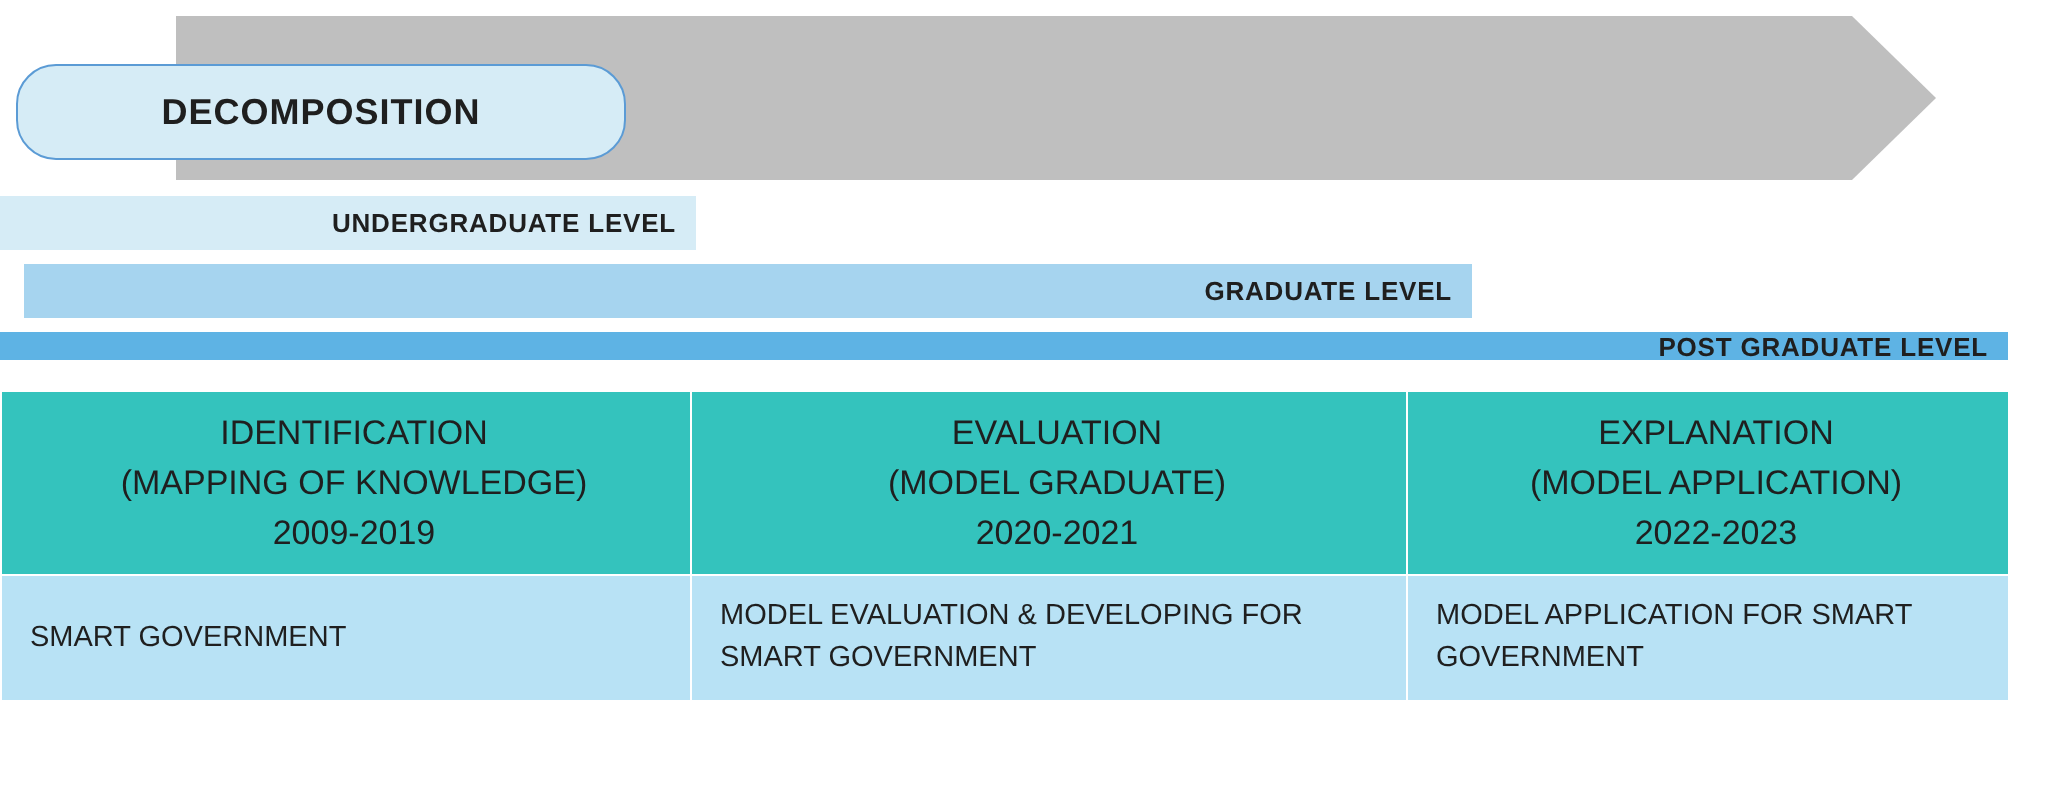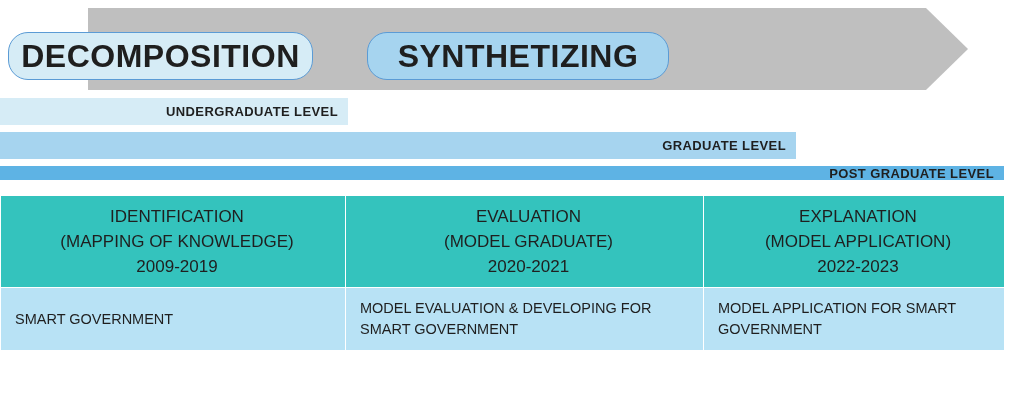--- a/index.html
+++ b/index.html
@@ -52,21 +52,21 @@
   .phase {
     position: absolute;
     top: 32px;
     height: 48px;
     border: 1px solid #5b9bd5;
     border-radius: 20px;
     box-sizing: border-box;
     display: flex;
     align-items: center;
     justify-content: center;
-    font-size: 32px;
+    font-size: 18px;
     font-weight: bold;
     letter-spacing: 0.5px;
     color: #1f1f1f;
   }
   .phase-1 {
     left: 8px;
     width: 305px;
     background: #d6ecf6;
   }
   .phase-2 {
@@ -94,23 +94,23 @@
     color: #1f1f1f;
   }
   .level-undergrad {
     left: 0;
     top: 98px;
     width: 348px;
     height: 27px;
     background: #d6ecf6;
   }
   .level-grad {
-    left: 0;
+    left: 12px;
     top: 132px;
-    width: 796px;
+    width: 724px;
     height: 27px;
     background: #a6d4ef;
   }
   .level-postgrad {
     left: 0;
     top: 166px;
     width: 1004px;
     height: 14px;
     background: #5eb3e4;
   }
@@ -158,23 +158,20 @@
 <body>
 
 <div class="arrow-band">
   <div class="arrow-shape">
     <div class="arrow-body"></div>
     <div class="arrow-head"></div>
   </div>
 
   <div class="phase phase-1">
     <span>DECOMPOSITION</span>
-  </div>
-  <div class="phase phase-2">
-    <span>SYNTHETIZING</span>
   </div>
 </div>
 
 <div class="level-bar level-undergrad">
   <span>UNDERGRADUATE LEVEL</span>
 </div>
 <div class="level-bar level-grad">
   <span>GRADUATE LEVEL</span>
 </div>
 <div class="level-bar level-postgrad">

